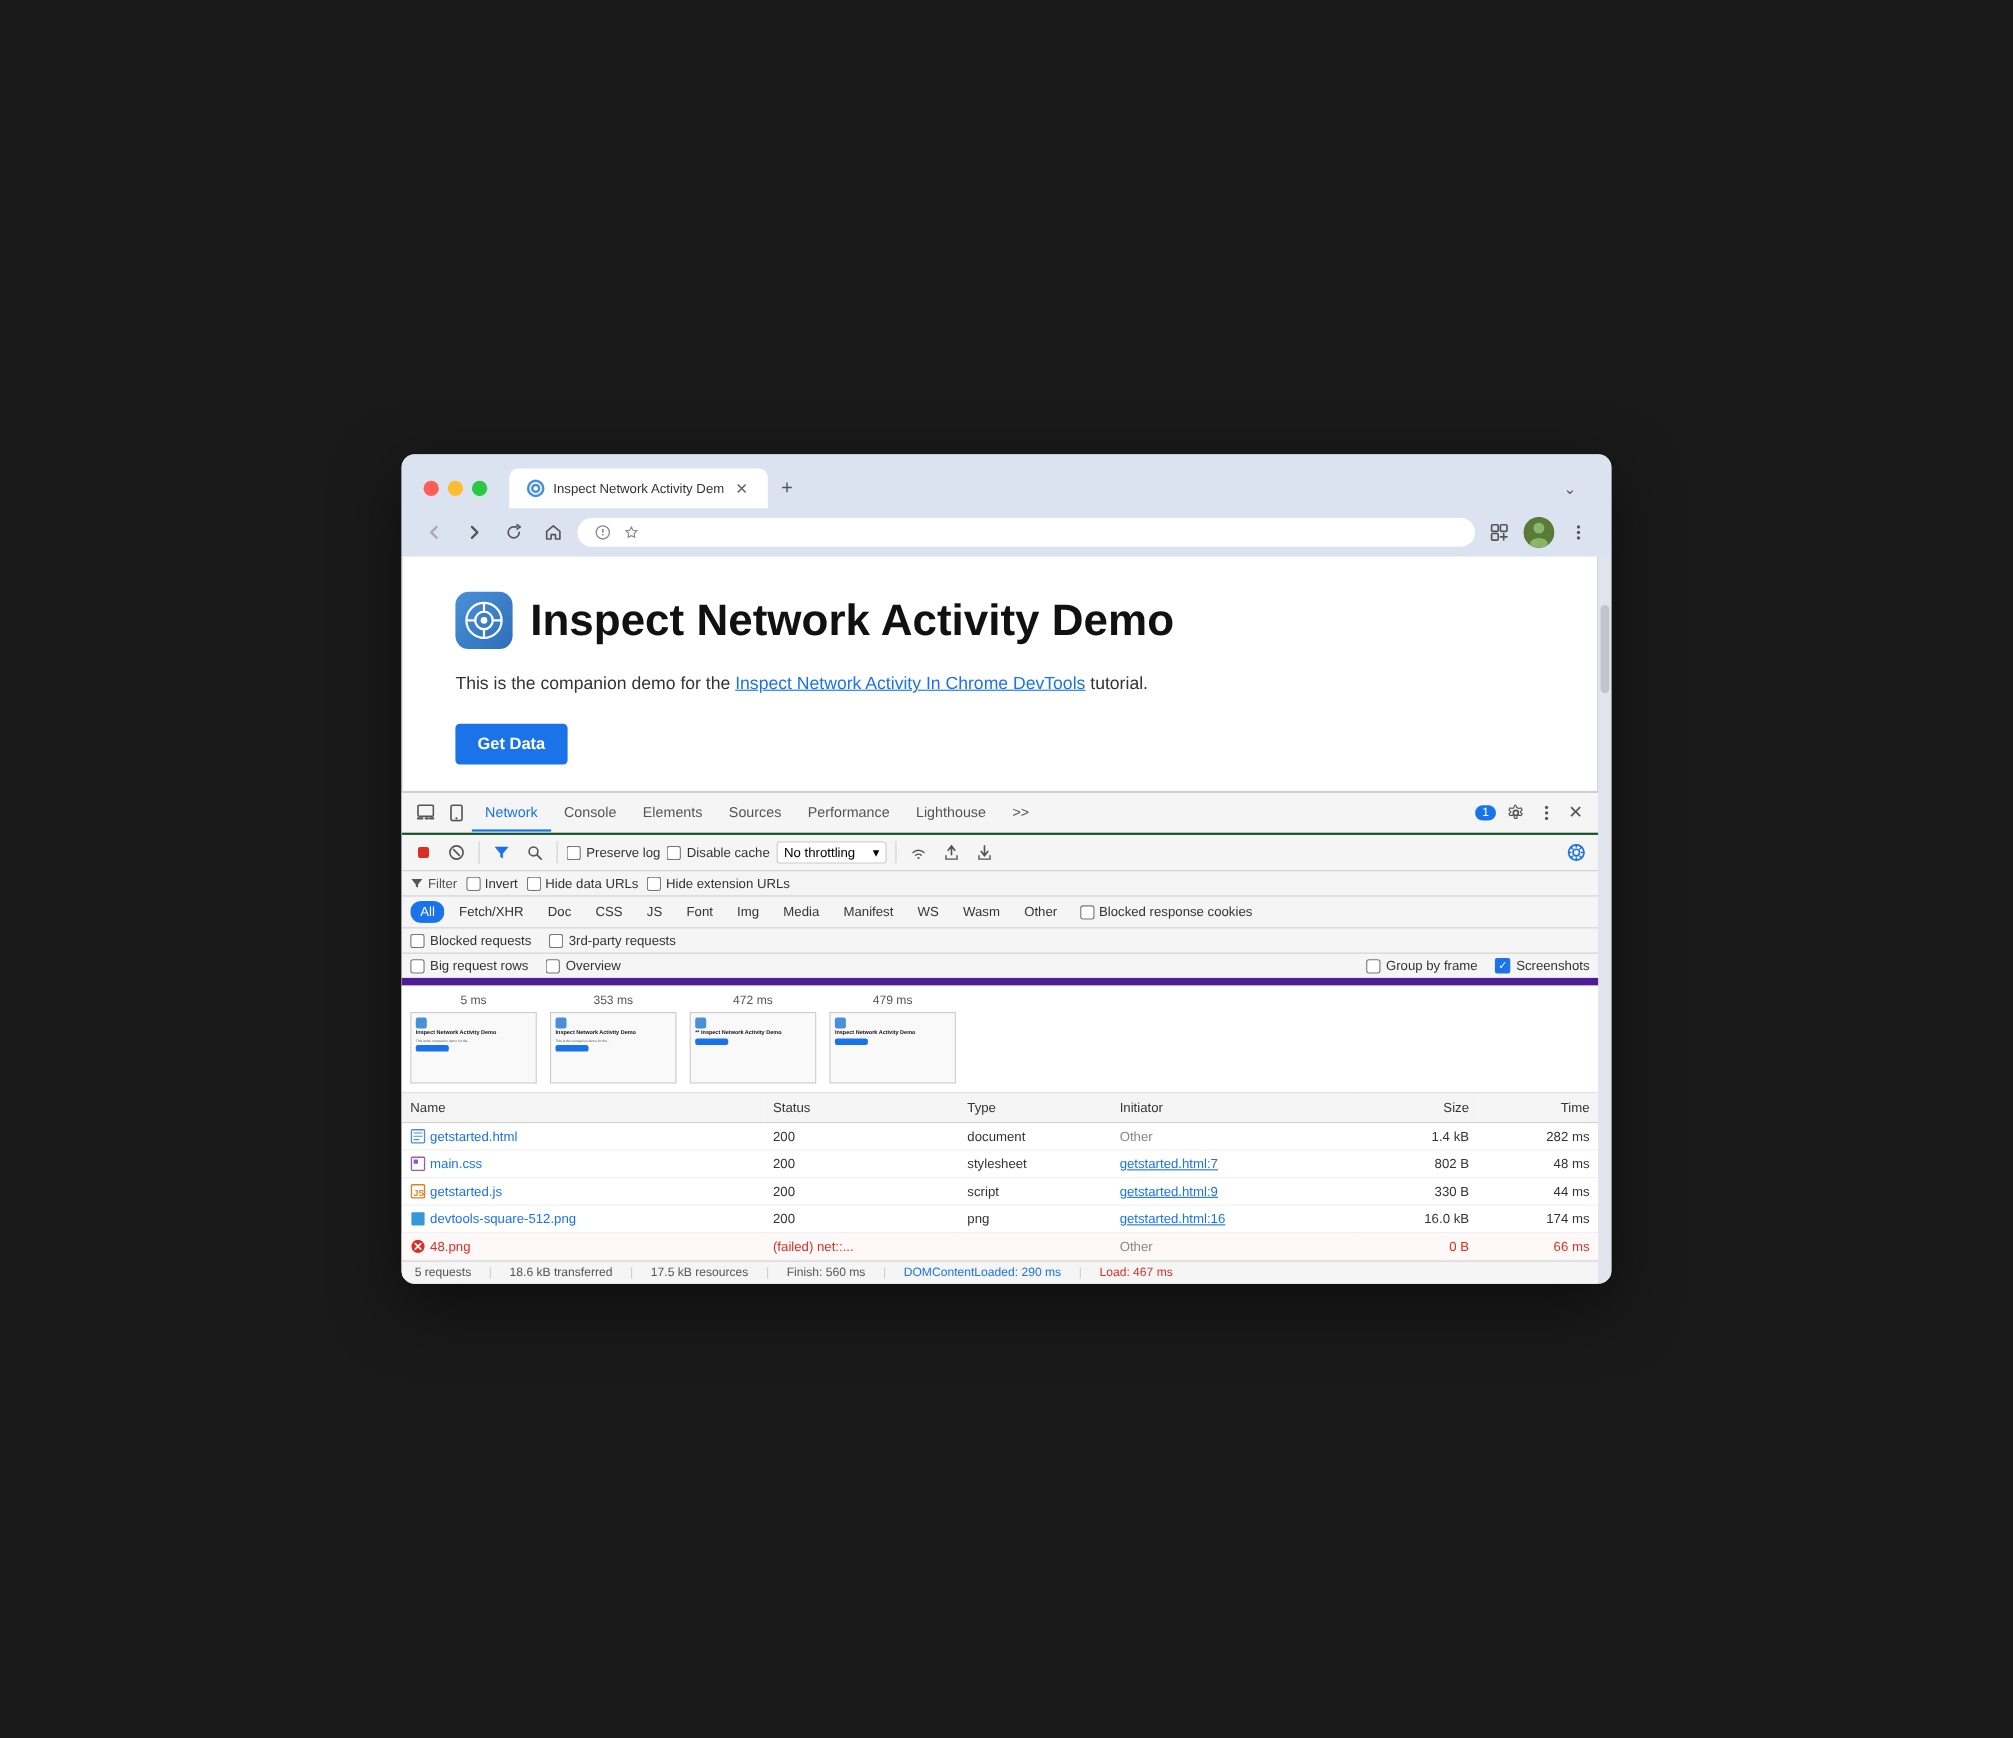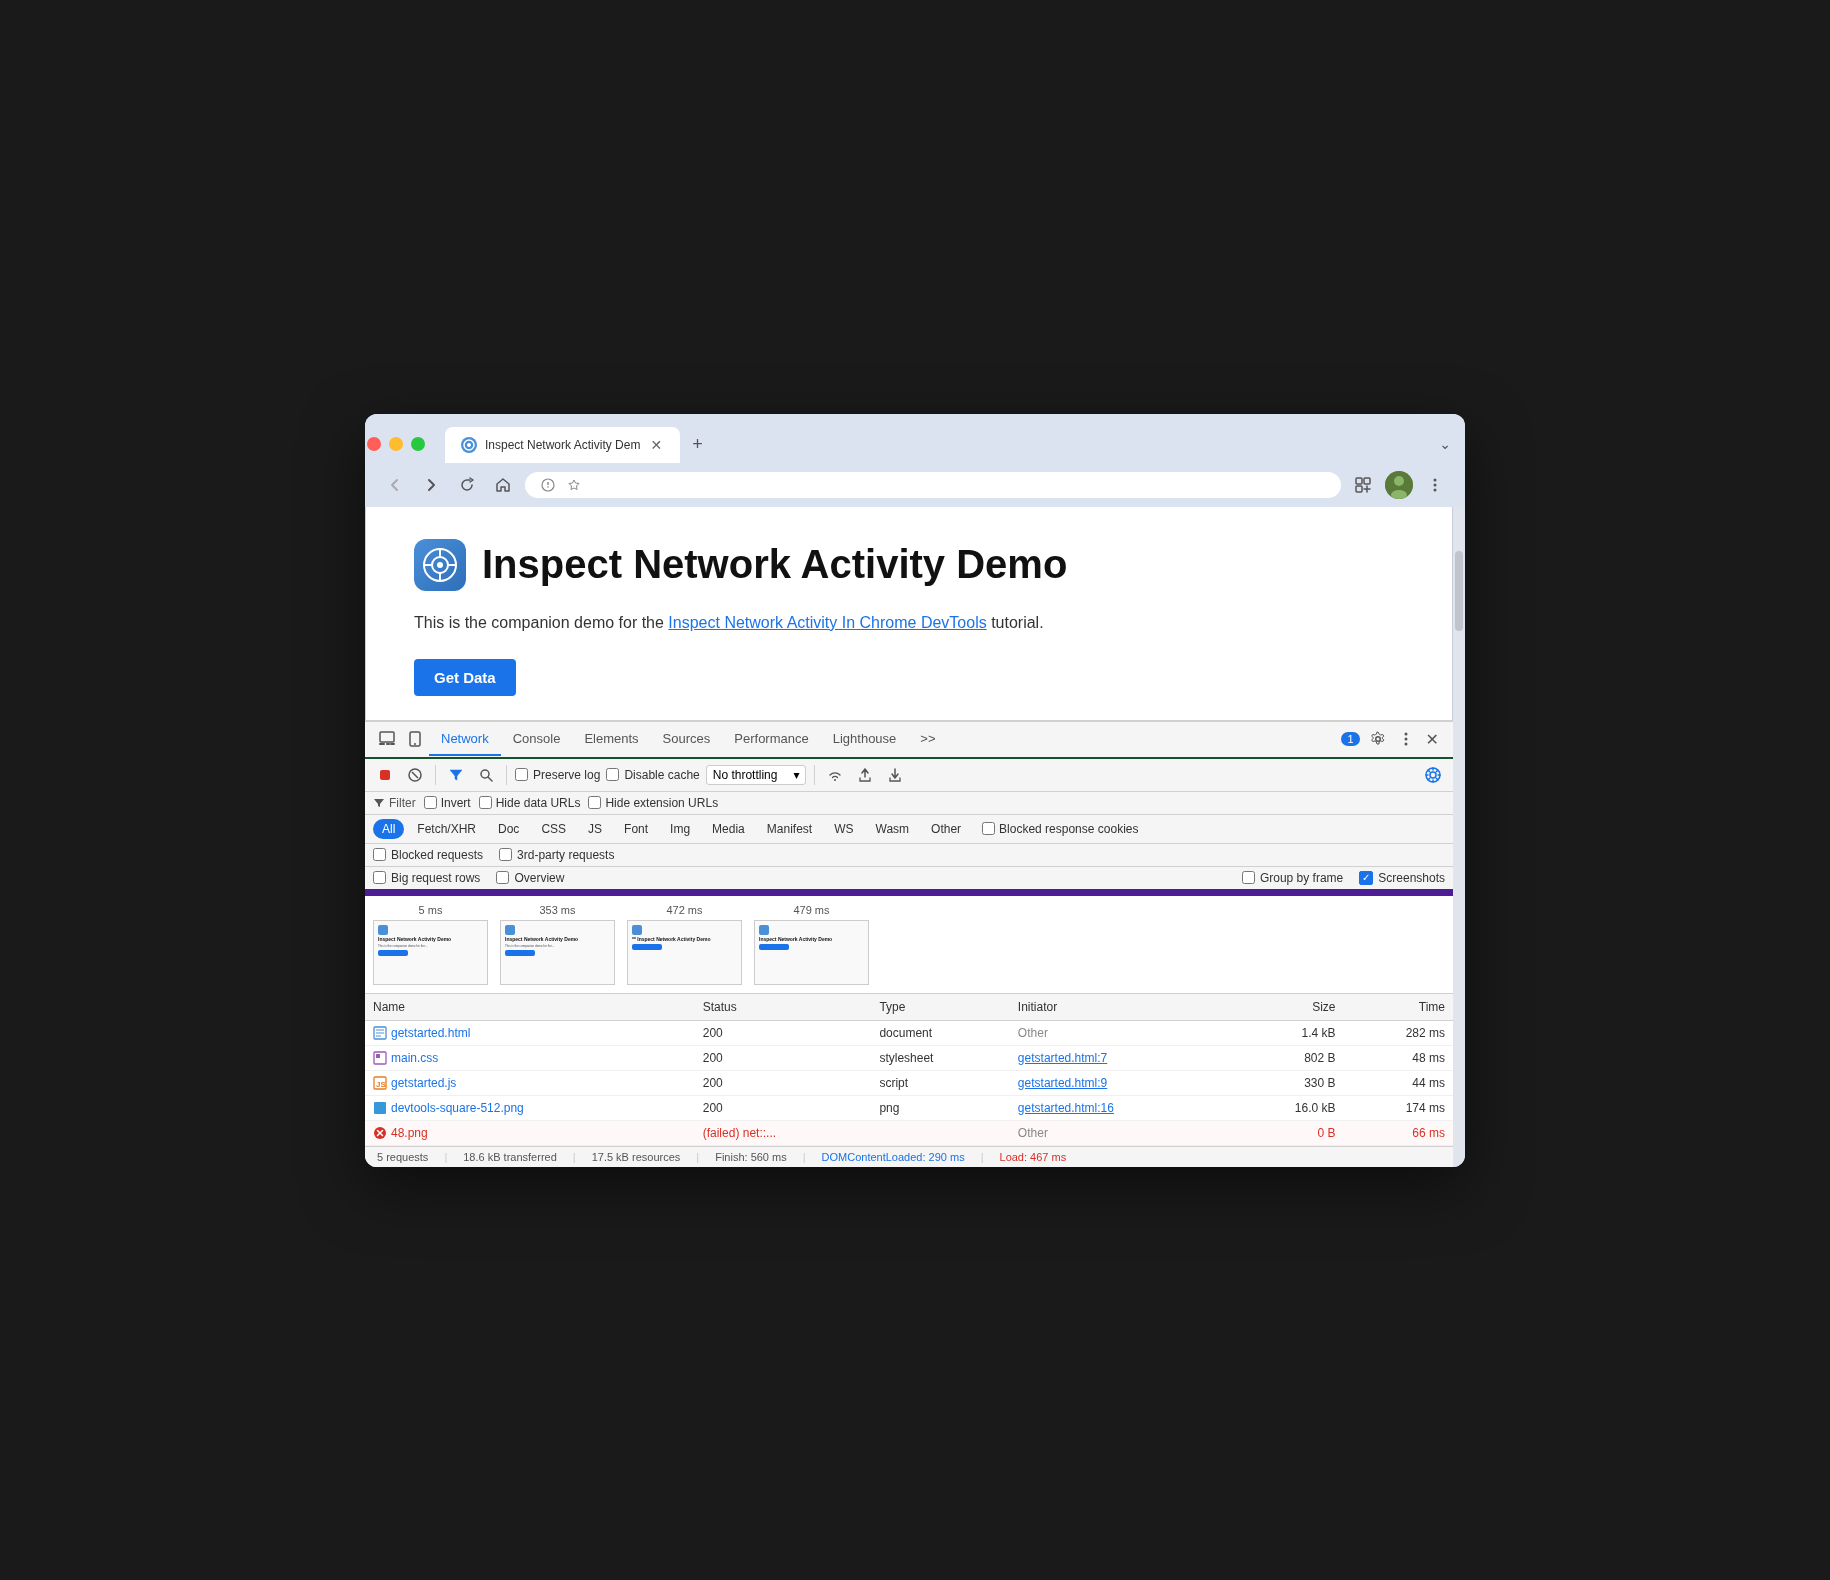--- a/index.html
+++ b/index.html
@@ -14,21 +14,21 @@
     .browser-window {
       width: 1100px;
       background: #dce3f0;
       border-radius: 12px;
       overflow: hidden;
       box-shadow: 0 20px 60px rgba(0,0,0,0.5);
     }
     
     .title-bar {
       background: #dce3f0;
-      padding: 12px 2px 0;
+      padding: 12px 20px 0;
       display: flex;
       align-items: center;
       gap: 12px;
     }
     .traffic-lights {
       display: flex;
       gap: 8px;
       align-items: center;
     }
     .traffic-light {

